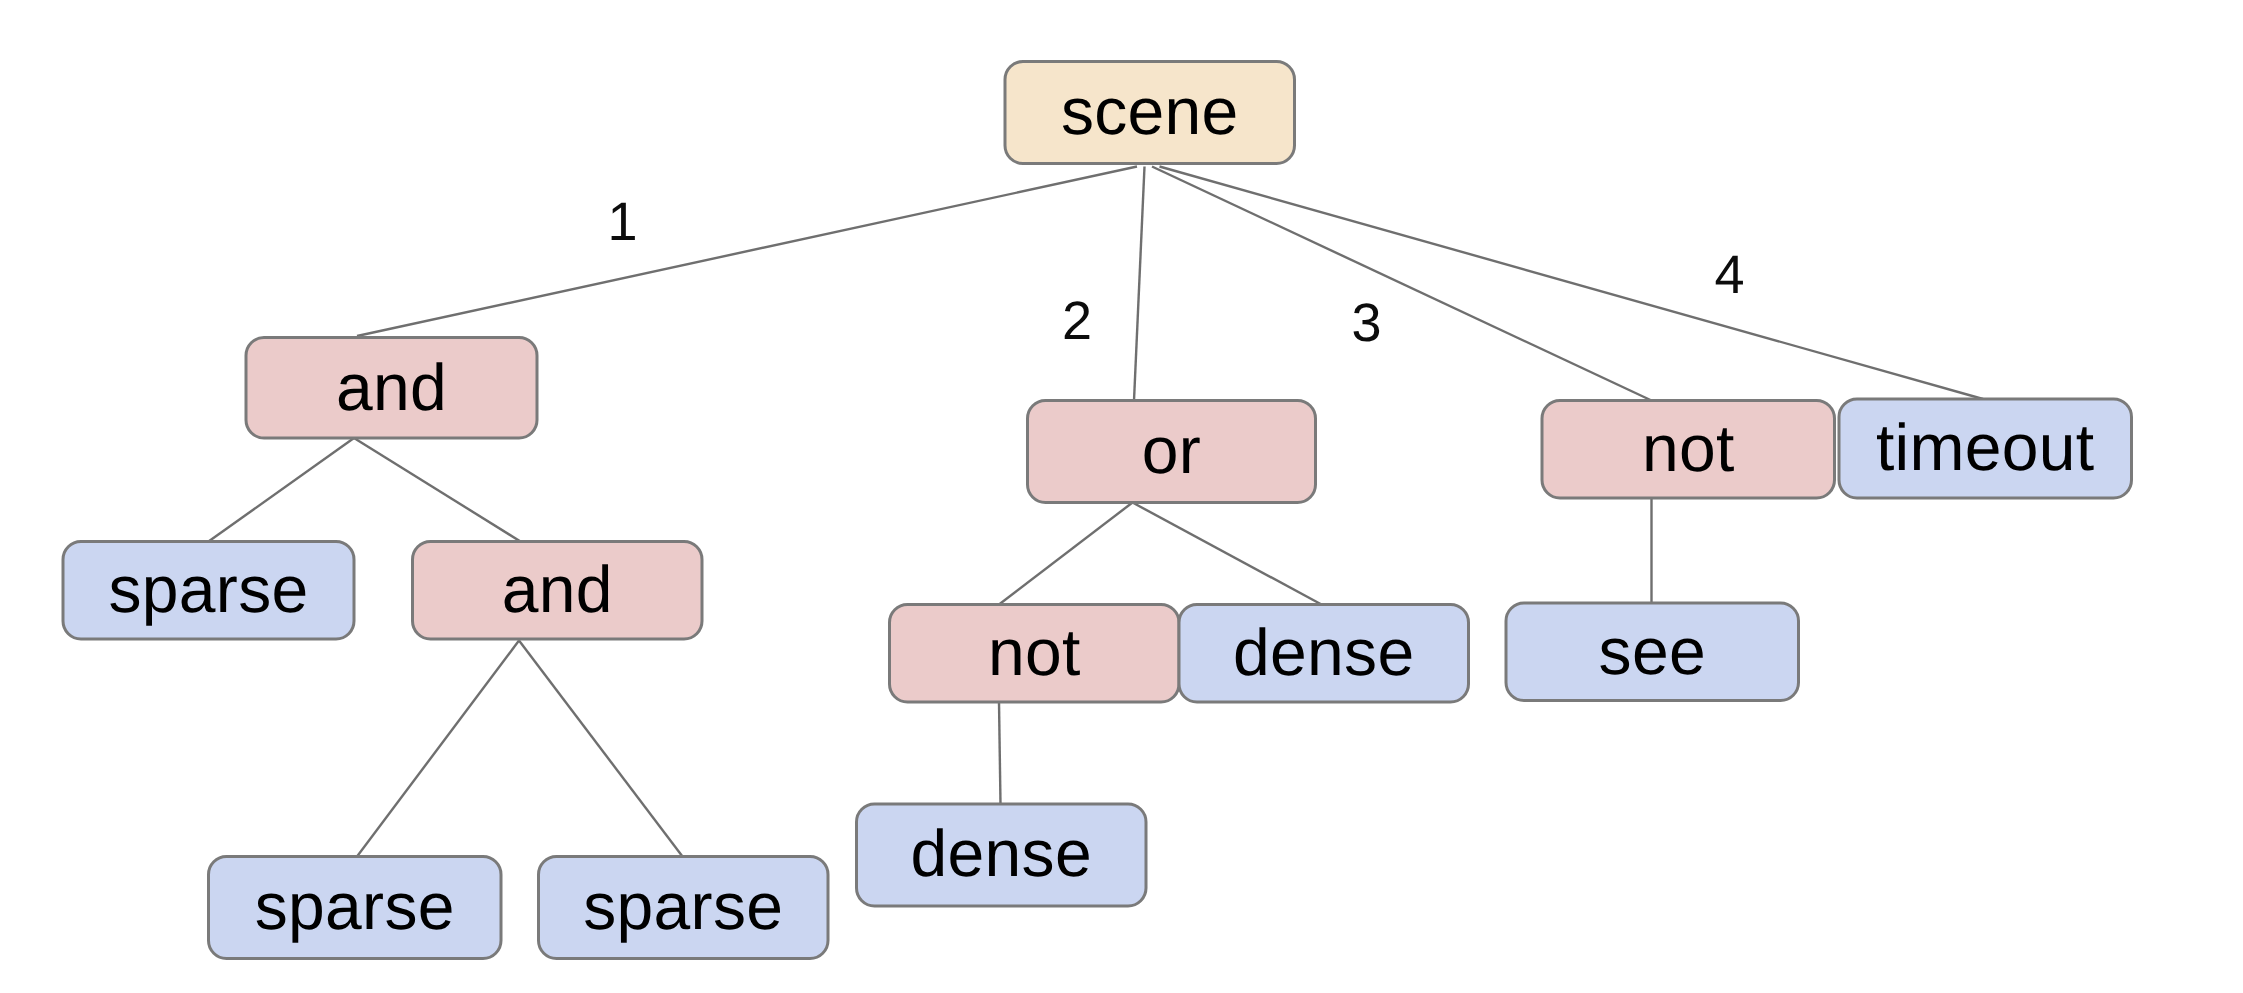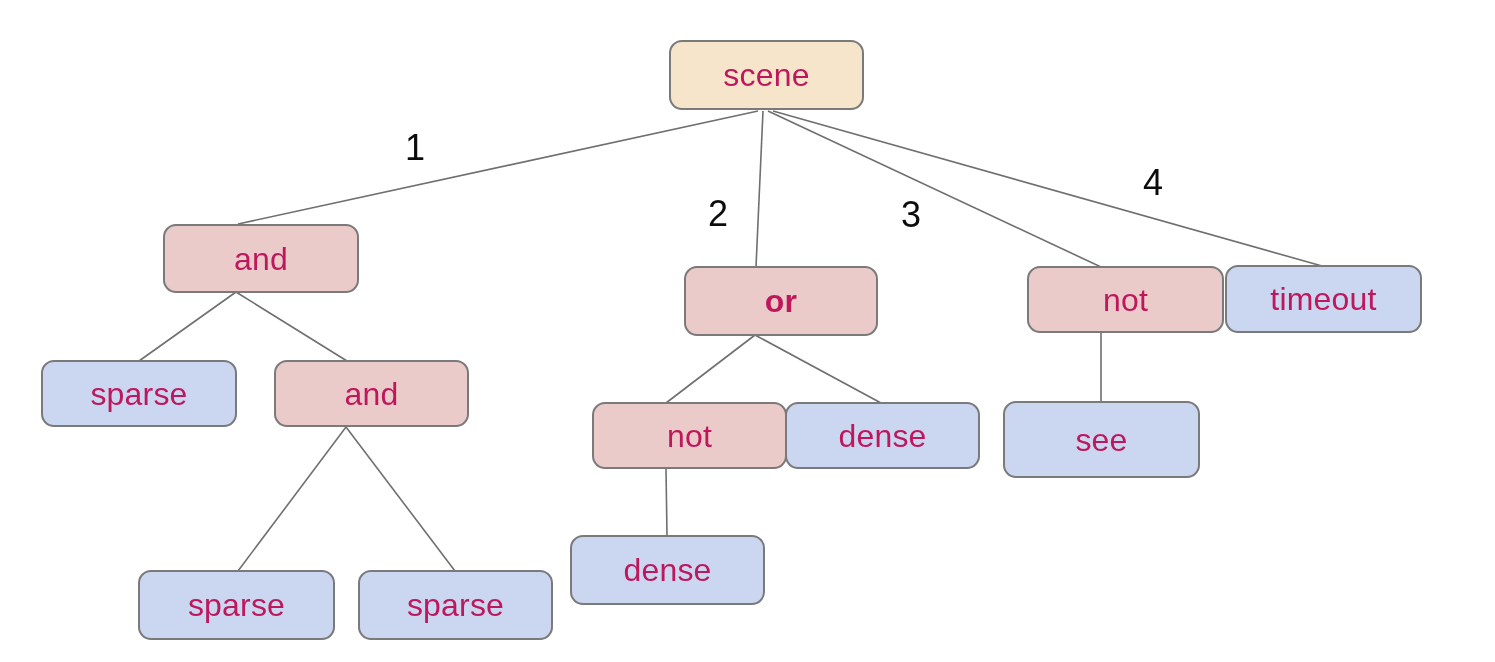--- a/index.html
+++ b/index.html
@@ -30,39 +30,39 @@
     fill: none;
   }
   .node {
     position: absolute;
     box-sizing: border-box;
     border: 2px solid #7a7a7a;
     border-radius: 13px;
     display: flex;
     align-items: center;
     justify-content: center;
-    font-size: 32px;
+    font-size: 44px;
     line-height: 1;
-    color: #be185d;
+    color: #000000;
     letter-spacing: 0.2px;
   }
   .node.root     { background: #f6e5cb; }
   .node.operator { background: #ebcbca; margin-left: 24px; }
   .node.leaf     { background: #cbd6f1; }
 
   #n-scene    { left: 669px;  top: 40px;  width: 195px; height: 70px; }
   #n-and1     { left: 139px;  top: 224px; width: 196px; height: 69px; }
-  #n-or1      { left: 660px;  top: 266px; width: 194px; height: 70px; font-weight: bold; }
+  #n-or1      { left: 660px;  top: 266px; width: 194px; height: 70px; }
   #n-not1     { left: 1003px; top: 266px; width: 197px; height: 67px; }
   #n-timeout1 { left: 1225px; top: 265px; width: 197px; height: 68px; }
   #n-sparse1  { left: 41px;   top: 360px; width: 196px; height: 67px; }
   #n-and2     { left: 250px;  top: 360px; width: 195px; height: 67px; }
   #n-not2     { left: 568px;  top: 402px; width: 195px; height: 67px; }
   #n-dense1   { left: 785px;  top: 402px; width: 195px; height: 67px; }
-  #n-see1     { left: 1003px; top: 401px; width: 197px; height: 77px; }
+  #n-see1     { left: 1003px; top: 401px; width: 197px; height: 67px; }
   #n-dense2   { left: 570px;  top: 535px; width: 195px; height: 70px; }
   #n-sparse2  { left: 138px;  top: 570px; width: 197px; height: 70px; }
   #n-sparse3  { left: 358px;  top: 570px; width: 195px; height: 70px; }
 
   .edge-label {
     position: absolute;
     transform: translate(-50%, -50%);
     font-size: 36px;
     color: #0c0c0c;
     line-height: 1;

